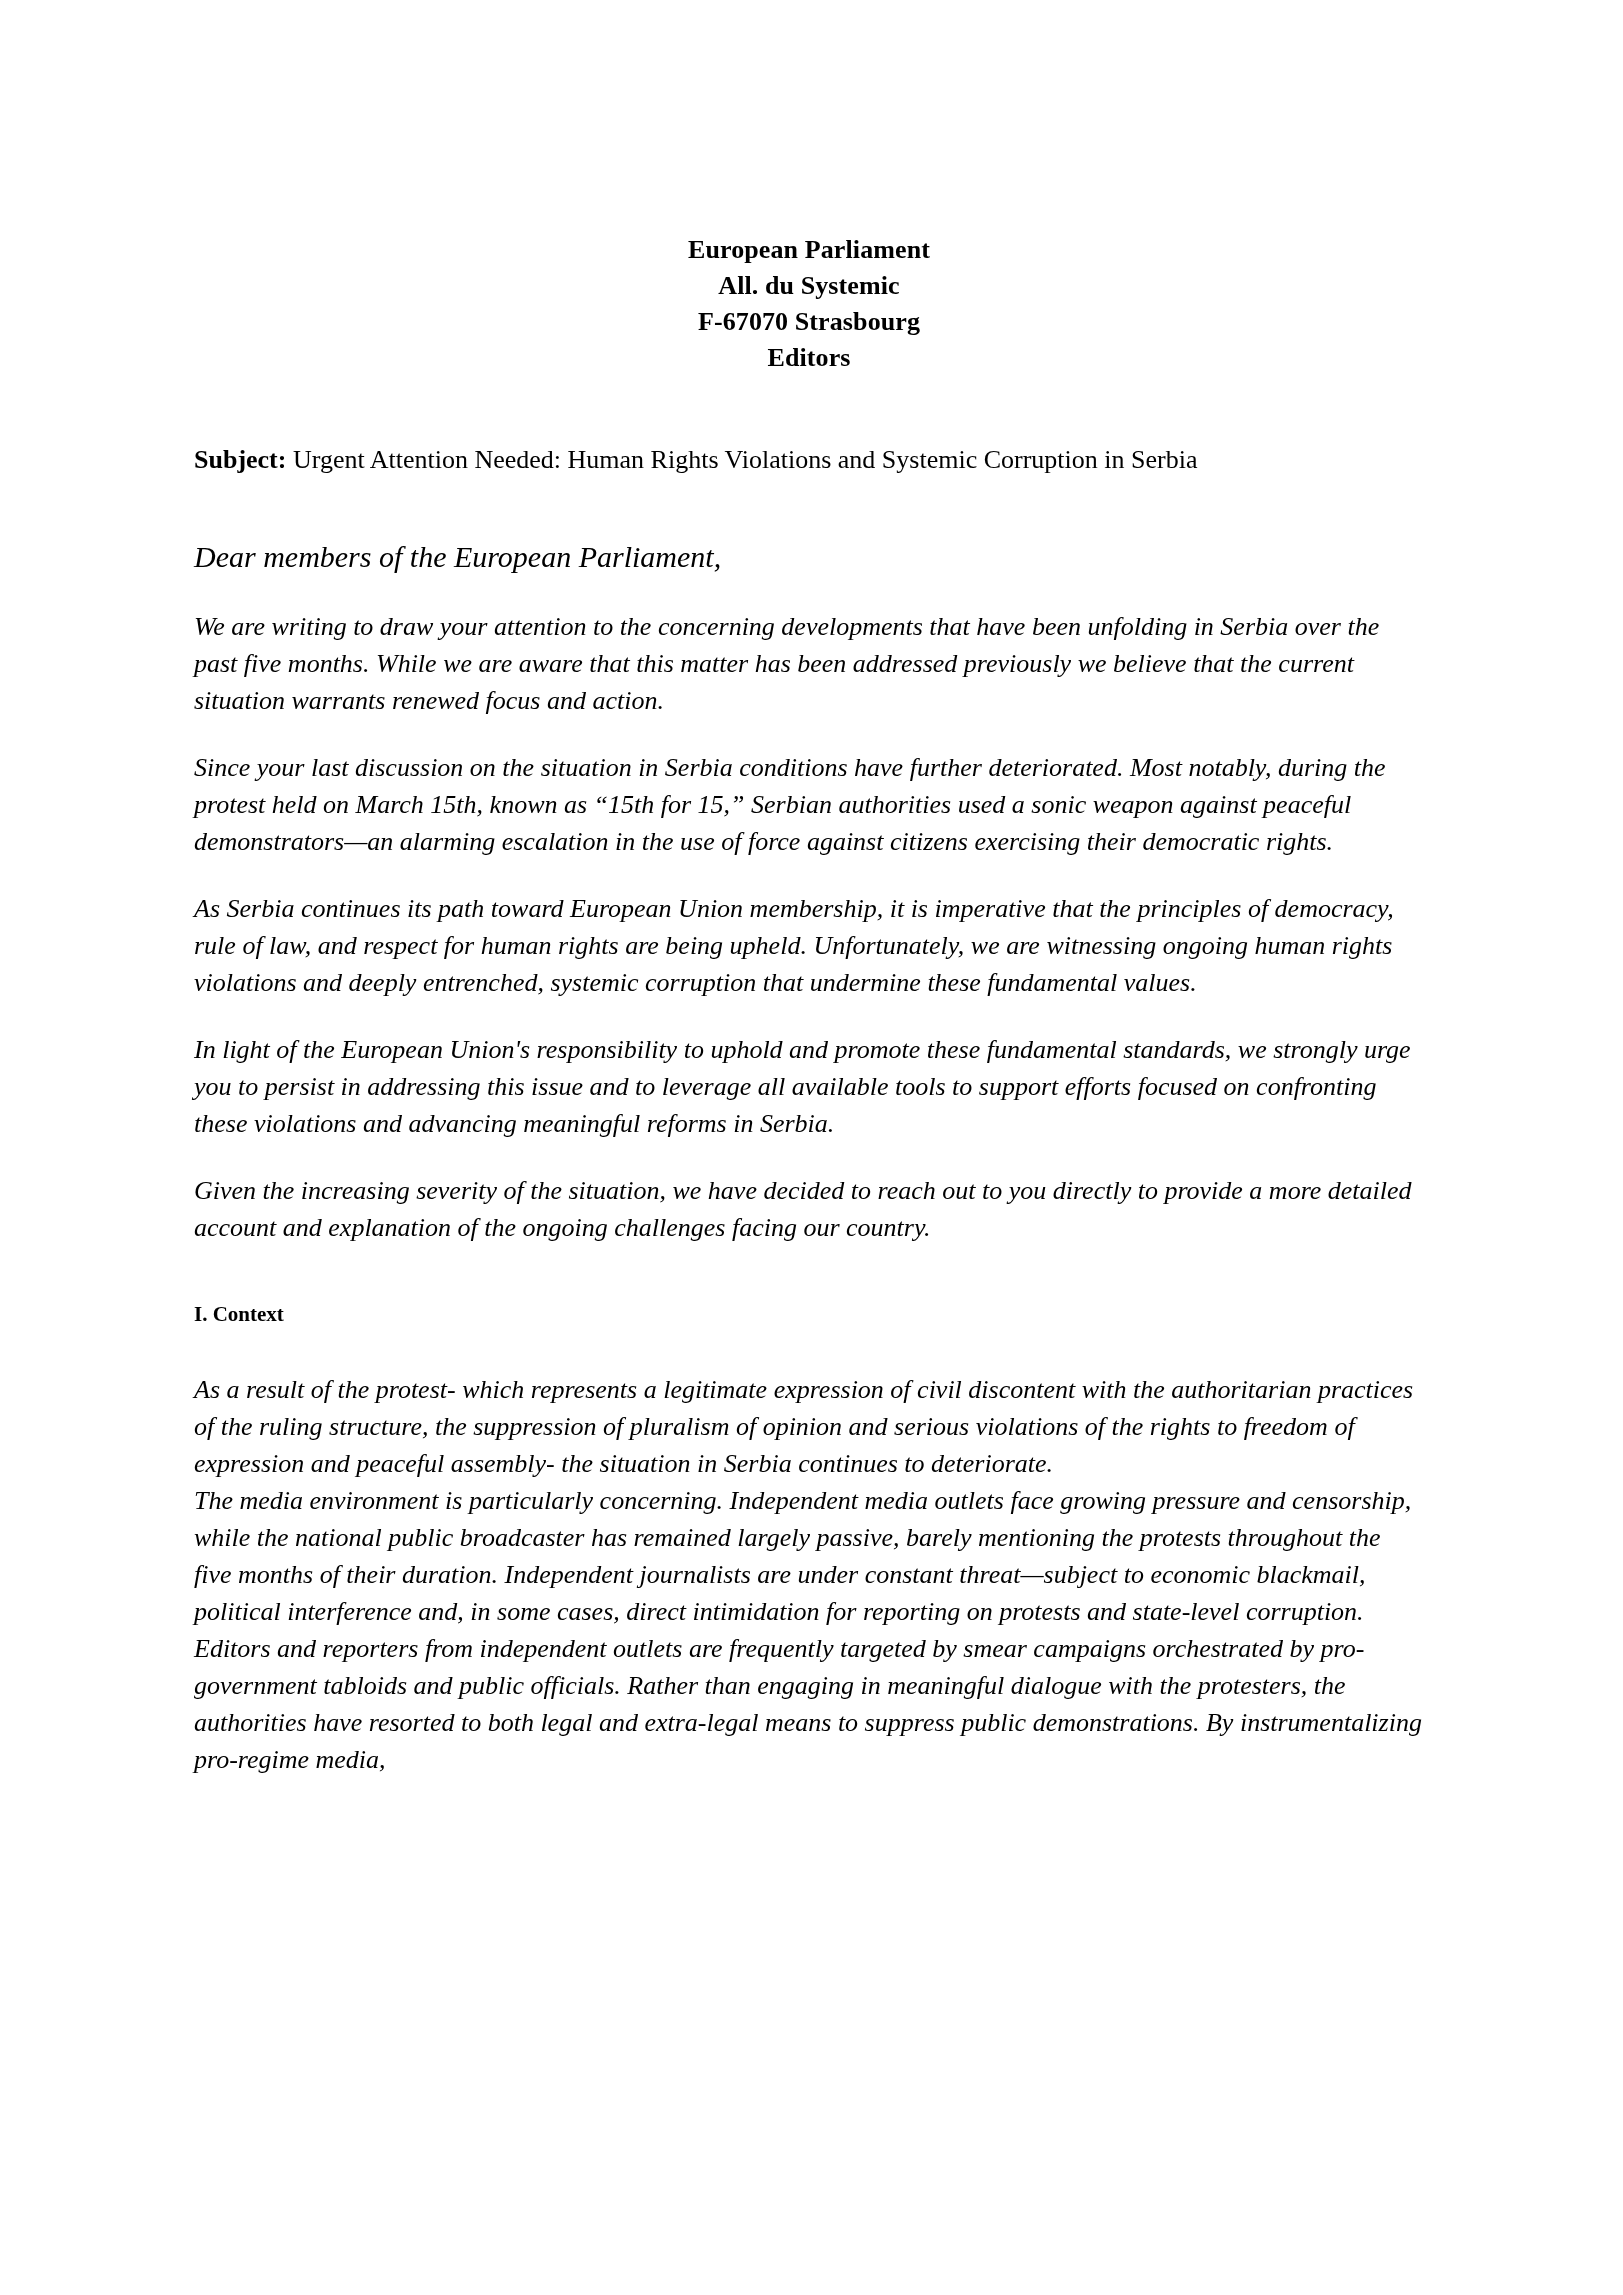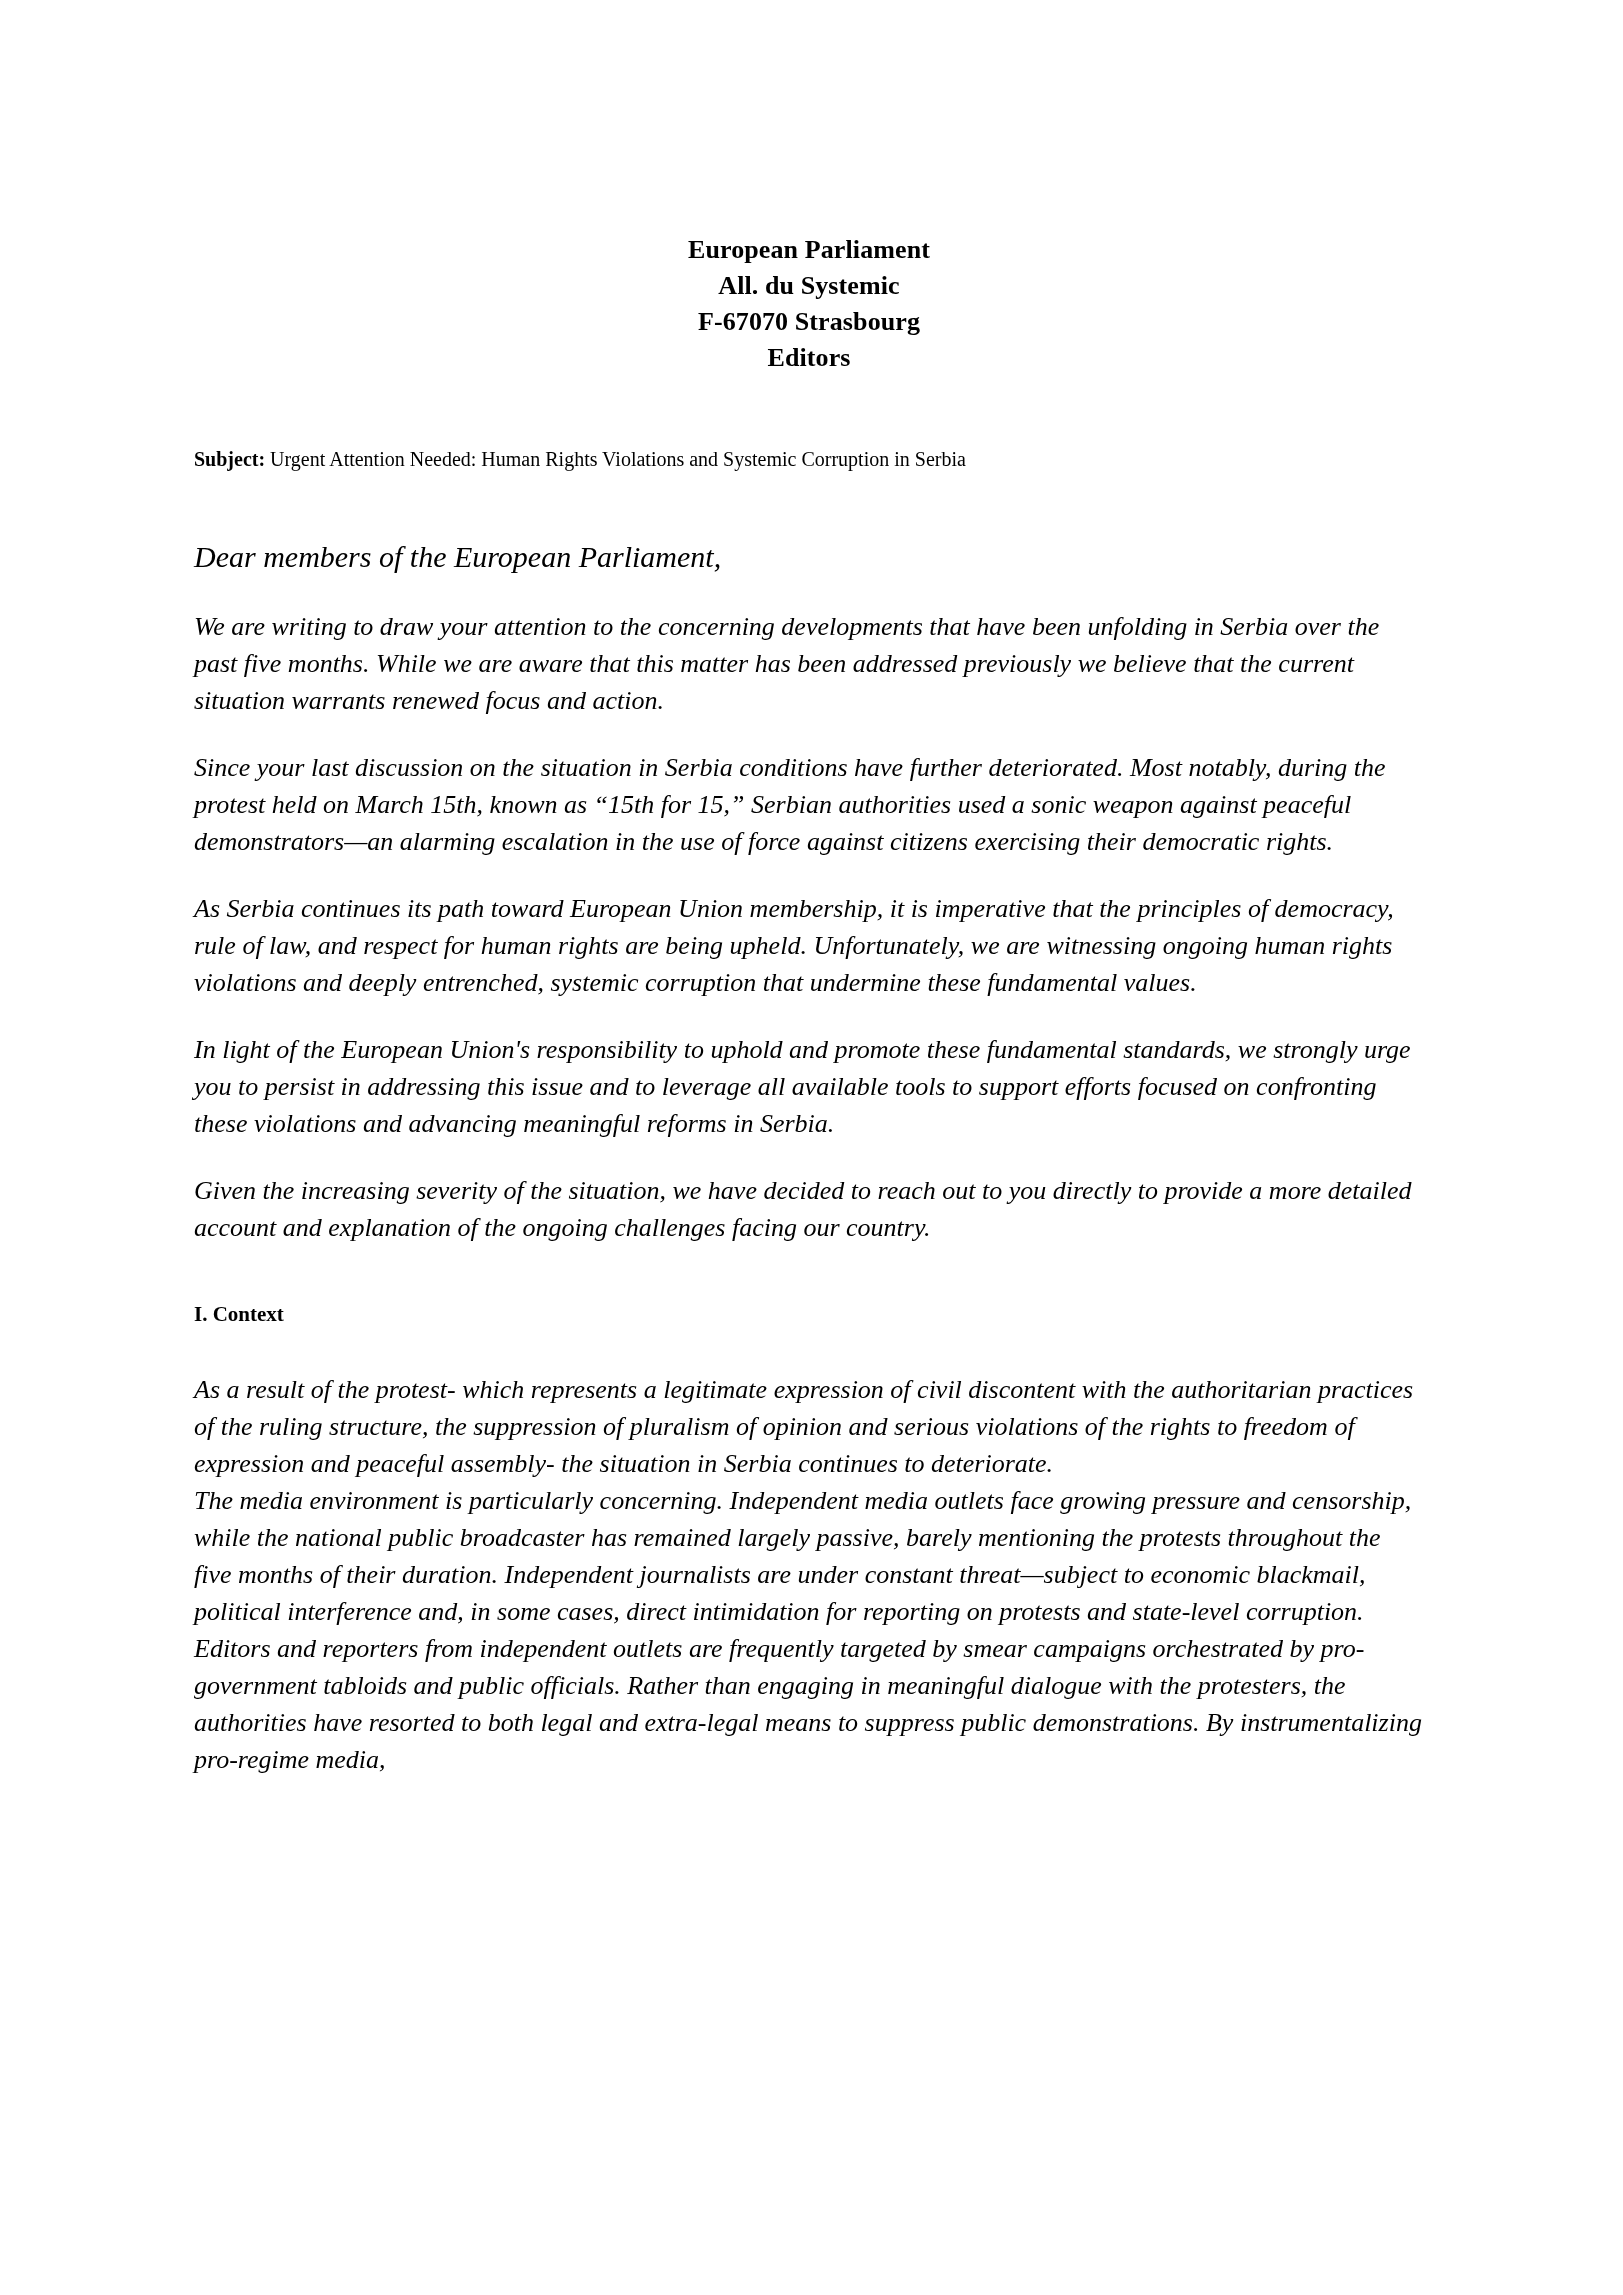--- a/index.html
+++ b/index.html
@@ -33,21 +33,21 @@
     font-weight: bold;
     font-size: 26px;
     line-height: 36px;
     letter-spacing: 0.1px;
   }
   .addr-line { display: block; }
 
   
   .subject {
     margin-top: 66px;
-    font-size: 20px;
+    font-size: 26px;
     line-height: 35px;
     text-align: left;
   }
   .subject .lbl { font-weight: bold; }
 
   
   .salutation {
     margin-top: 62px;
     font-style: italic;
     font-size: 30px;

